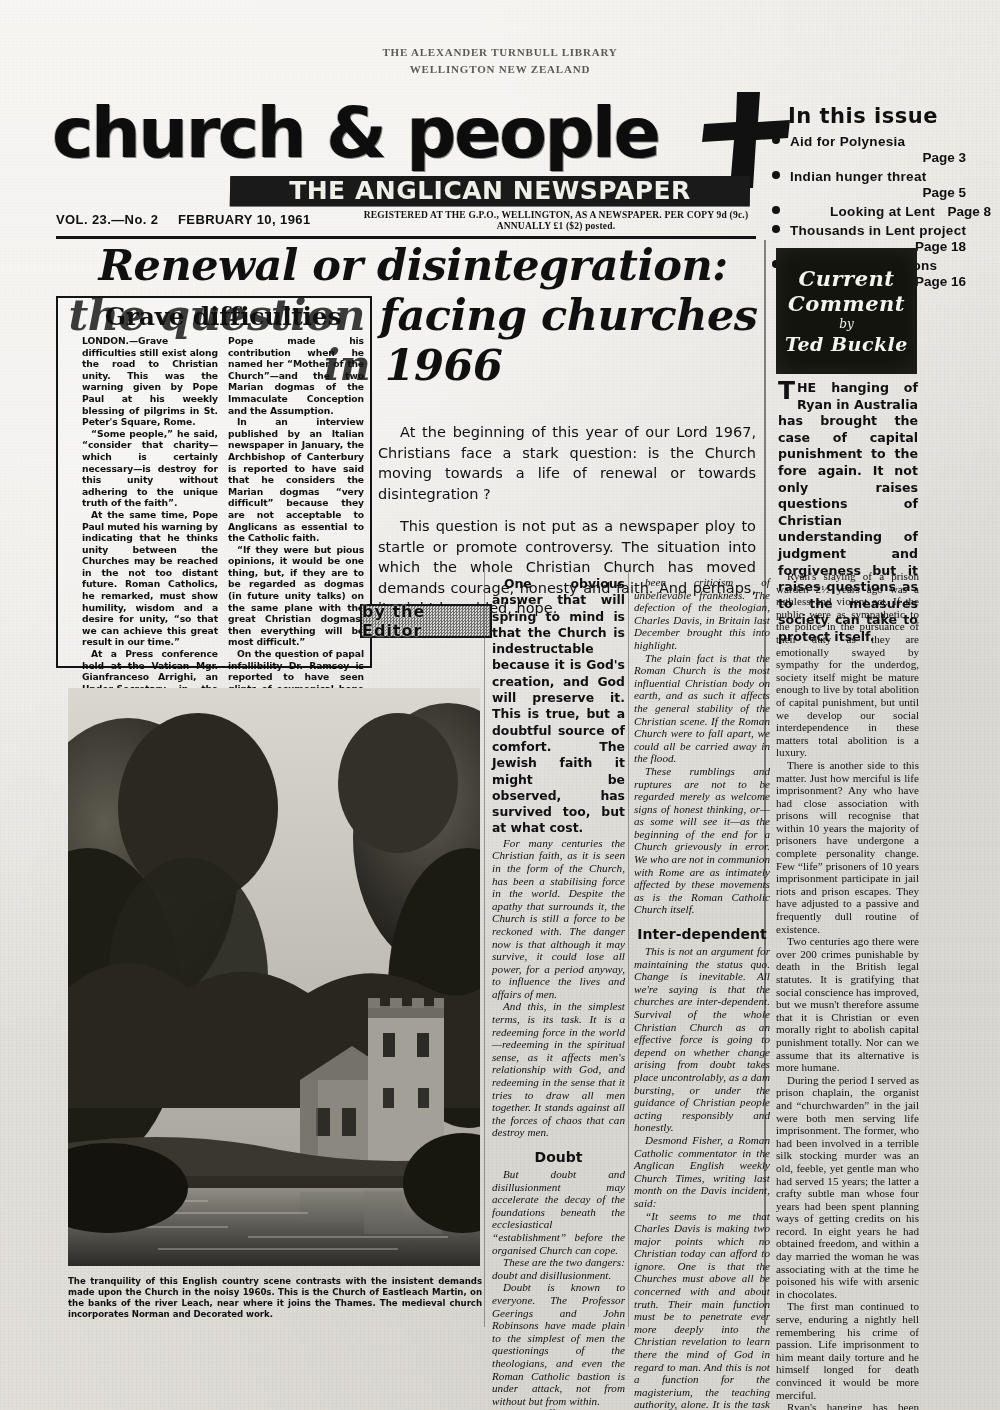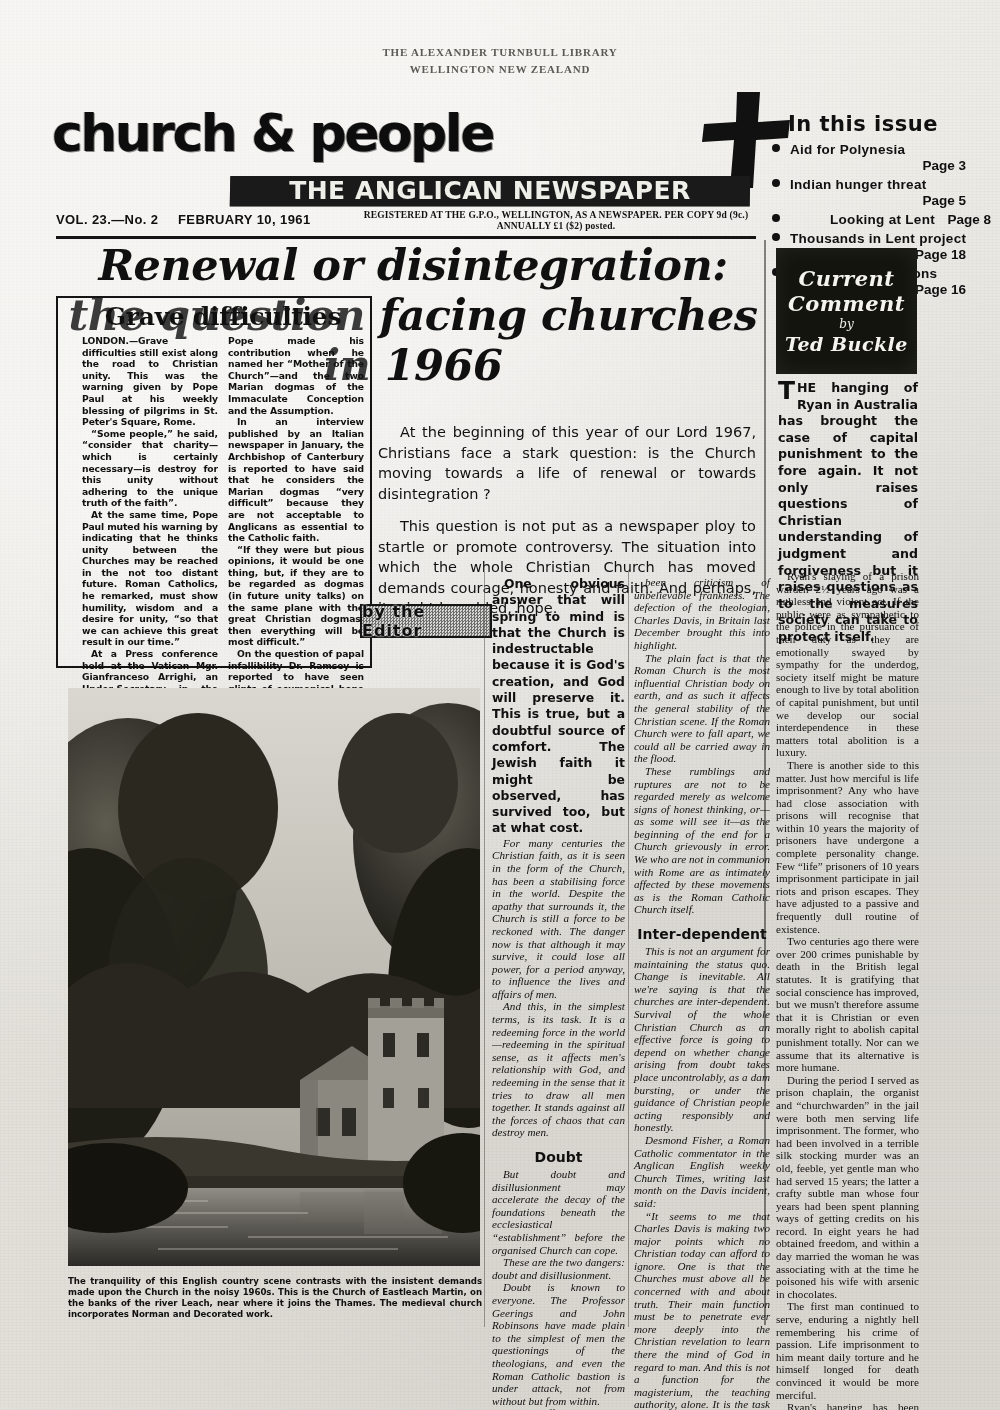--- a/index.html
+++ b/index.html
@@ -28,21 +28,21 @@
     position:absolute;left:0;right:0;top:44px;text-align:center;
     font-family:"Liberation Serif", serif;
     color:#3a3832;letter-spacing:.8px;
   }
   .stamp div{font-size:11px;font-weight:bold;line-height:17px;opacity:.82;}
 
   
   .masthead{position:absolute;left:52px;top:96px;width:700px;height:110px;}
   .mast-title{
     font-family:"DejaVu Sans", sans-serif;
-    font-weight:bold;font-size:52px;line-height:74px;
+    font-weight:bold;font-size:70px;line-height:74px;
     letter-spacing:-2.5px;
     color:#0d0d0d;
     text-shadow:1px 1px 0 rgba(0,0,0,.45), -1px 0 0 rgba(0,0,0,.25);
   }
   .mast-cross{
     position:absolute;left:638px;top:-4px;width:118px;height:96px;
   }
   .mast-sub{
     position:absolute;left:178px;top:80px;width:520px;height:30px;
     background:#1a1a1a;
@@ -52,21 +52,21 @@
     letter-spacing:.5px;
     text-align:center;
     transform:skewX(-1deg);
     box-shadow:0 1px 0 rgba(0,0,0,.5);
   }
   .mast-sub span{display:block;transform:skewX(1deg);}
 
   
   .issuebox{position:absolute;left:770px;top:104px;width:224px;}
   .issuebox h2{
-    margin:8px 0 4px 18px;font-size:21px;font-weight:bold;letter-spacing:.5px;
+    margin:0 0 4px 18px;font-size:21px;font-weight:bold;letter-spacing:.5px;
     font-family:"DejaVu Sans", sans-serif;
   }
   .issue-item{position:relative;padding-left:20px;margin-bottom:1px;}
   .issue-item .bullet{
     position:absolute;left:2px;top:4px;width:8px;height:8px;border-radius:50%;
     background:#121212;
   }
   .issue-item .lbl{font-size:13.5px;font-weight:bold;letter-spacing:.3px;line-height:16px;}
   .issue-item .pg{display:block;text-align:right;font-size:13.5px;font-weight:bold;line-height:16px;padding-right:28px;}
   .issue-item.inline .lbl{display:inline-block;padding-left:40px;}

